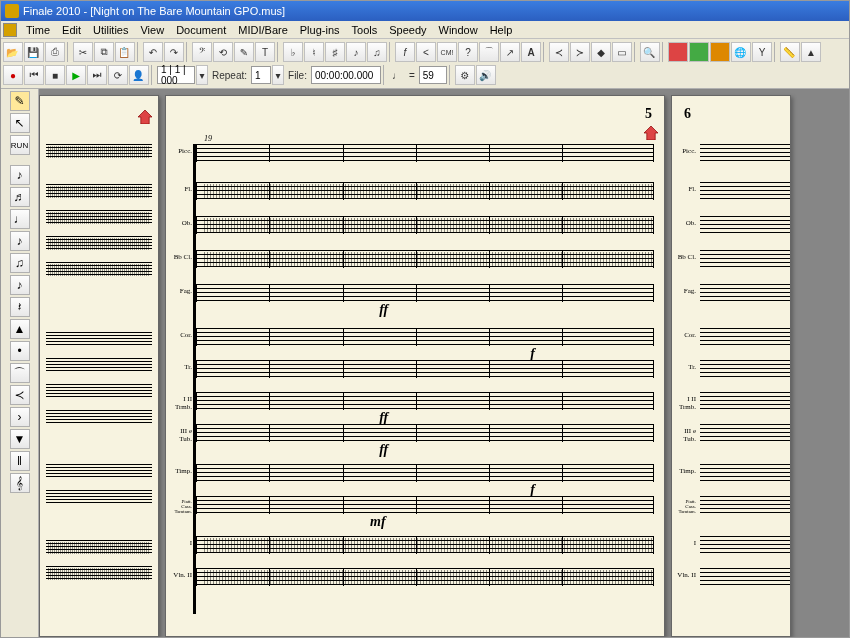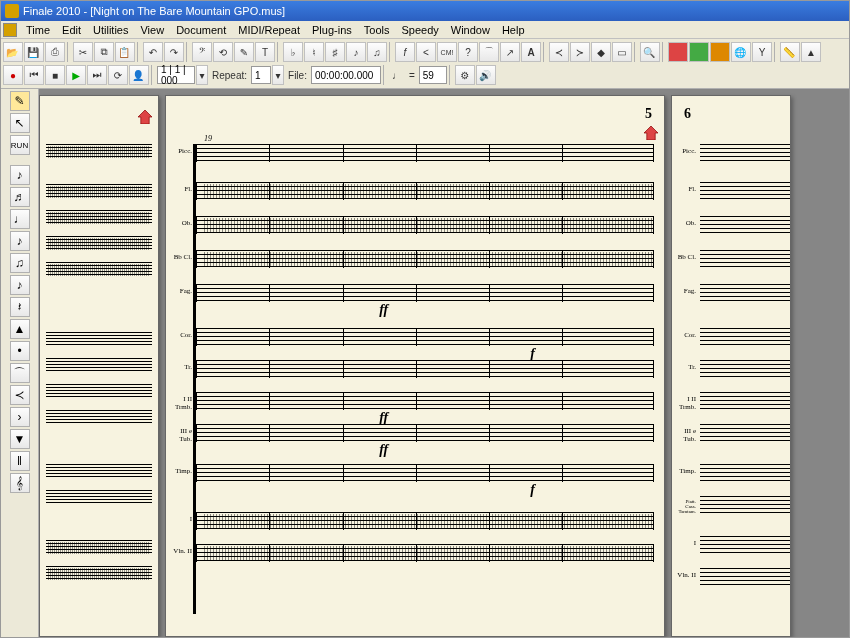--- a/index.html
+++ b/index.html
@@ -67,21 +67,21 @@
     <span>Finale 2010 - [Night on The Bare Mountain GPO.mus]</span>
   </div>
 
   <div class="menubar">
     <div class="menu-icon"></div>
     <div class="item">Time</div>
     <div class="item">Edit</div>
     <div class="item">Utilities</div>
     <div class="item">View</div>
     <div class="item">Document</div>
-    <div class="item">MIDI/Repeat</div>
+    <div class="item">MIDI/Bare</div>
     <div class="item">Plug-ins</div>
     <div class="item">Tools</div>
     <div class="item">Speedy</div>
     <div class="item">Window</div>
     <div class="item">Help</div>
   </div>
 
   <div class="toolbar">
     <div class="toolbar-row">
       <div class="tb-btn">📂</div>
@@ -521,20 +521,38 @@
             <div class="barline" style="left:0"></div>
               <div class="barline" style="left:16%"></div>
               <div class="barline" style="left:32%"></div>
               <div class="barline" style="left:48%"></div>
               <div class="barline" style="left:64%"></div>
               <div class="barline" style="left:80%"></div>
               <div class="barline" style="right:0"></div>
             <span class="dynamic" style="left:73%;top:18px">f</span>
           </div>
           <div style="height:8px"></div>
+          <div class="staff">
+            <span class="staff-label" style="font-size:5px;line-height:1">Piatt. Cass. Tamtam.</span>
+            <div class="staff-lines">
+                <div class="staff-line" style="top:0"></div>
+                <div class="staff-line" style="top:4px"></div>
+                <div class="staff-line" style="top:8px"></div>
+                <div class="staff-line" style="top:12px"></div>
+                <div class="staff-line" style="top:16px"></div>
+              </div>
+            <div class="barline" style="left:0"></div>
+              <div class="barline" style="left:16%"></div>
+              <div class="barline" style="left:32%"></div>
+              <div class="barline" style="left:48%"></div>
+              <div class="barline" style="left:64%"></div>
+              <div class="barline" style="left:80%"></div>
+              <div class="barline" style="right:0"></div>
+            <span class="dynamic" style="left:38%;top:18px">mf</span>
+          </div>
           <div style="height:16px"></div>
           <div class="staff">
             <span class="staff-label">I</span>
             <div class="staff-lines">
                 <div class="staff-line" style="top:0"></div>
                 <div class="staff-line" style="top:4px"></div>
                 <div class="staff-line" style="top:8px"></div>
                 <div class="staff-line" style="top:12px"></div>
                 <div class="staff-line" style="top:16px"></div>
               </div>

